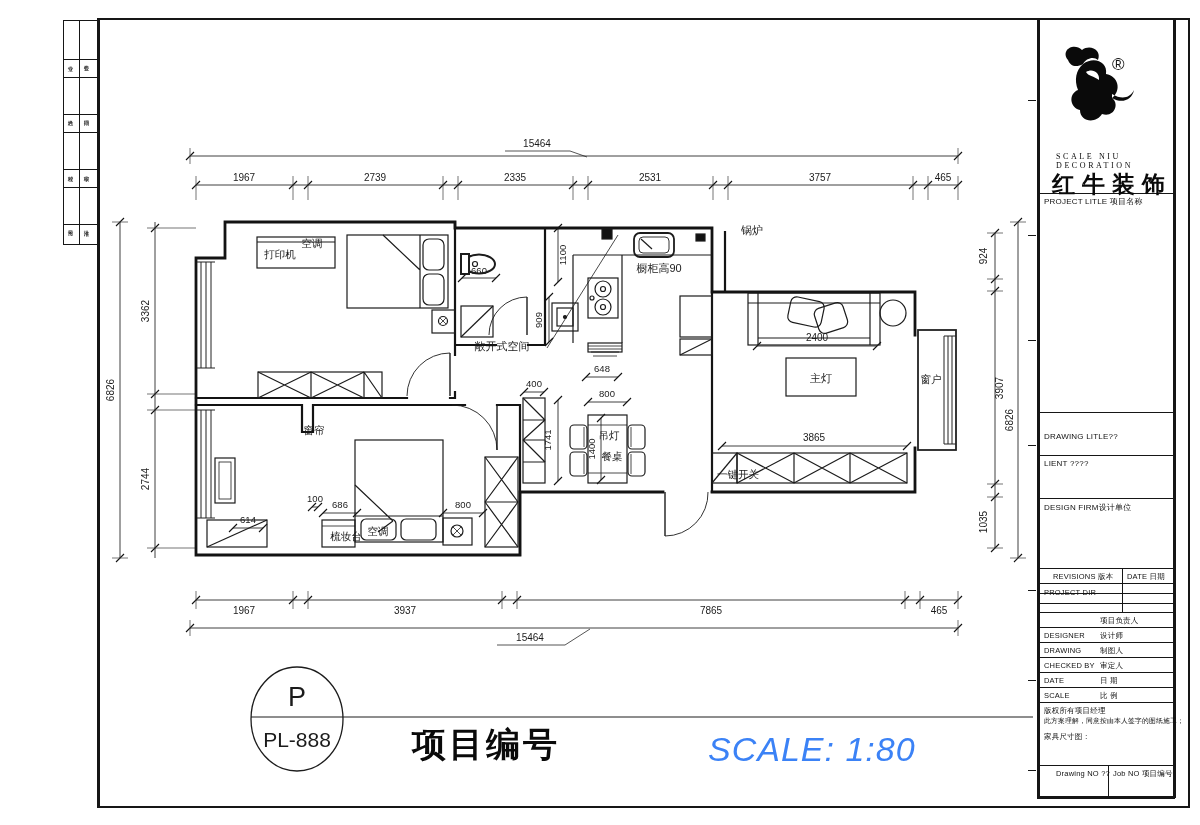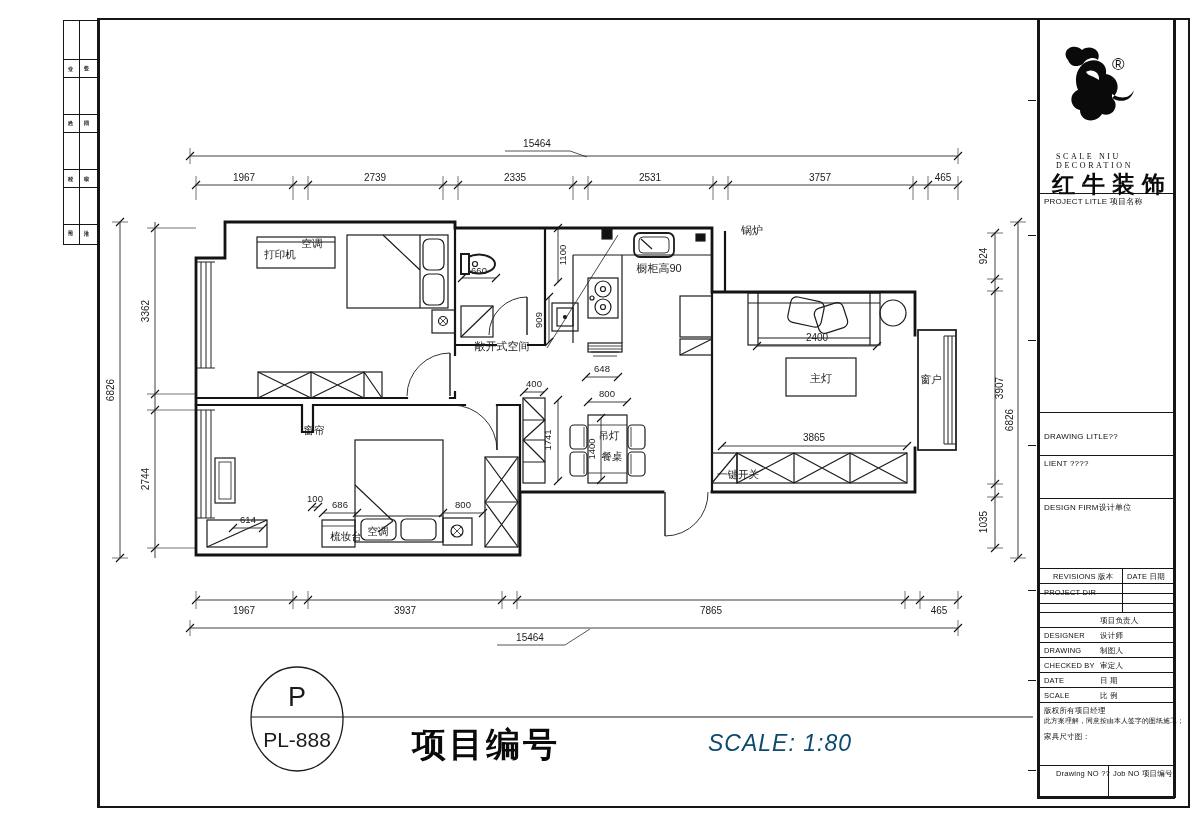--- a/index.html
+++ b/index.html
@@ -7,21 +7,21 @@
        font-family:"Liberation Sans","DejaVu Sans",sans-serif;color:#111;}
   .abs{position:absolute;}
   .ln{position:absolute;background:#161616;}
   .tb-label{position:absolute;font-size:8px;color:#111;white-space:nowrap;letter-spacing:.2px;}
   .tb-small{font-size:7.5px;}
   .strip-cell{position:absolute;font-size:5.5px;line-height:6px;color:#111;
               writing-mode:vertical-rl;text-orientation:upright;letter-spacing:0;}
   .brand-cn{position:absolute;font-size:23px;font-weight:bold;letter-spacing:7px;color:#0a0a0a;margin-top:43px;}
   .brand-en{position:absolute;font-size:8px;letter-spacing:2.6px;color:#0a0a0a;font-family:"Liberation Serif","DejaVu Serif",serif;}
   .sheet-title{position:absolute;font-size:34px;font-weight:bold;letter-spacing:3px;color:#0a0a0a;}
-  .scale-note{position:absolute;font-size:23px;font-style:italic;color:#0c4a6e;letter-spacing:1px;}
+  .scale-note{position:absolute;font-size:34px;font-style:italic;color:#3b82f6;letter-spacing:1px;}
   svg text{font-family:"Liberation Sans","DejaVu Sans",sans-serif;fill:#1b1b1b;}
   .dim{font-size:10px;}
   .dims{font-size:9.5px;}
   .lbl{font-size:11px;}
   .lbls{font-size:10.5px;}
 </style>
 </head>
 <body>
 
 <div class="ln" style="left:97px;top:18px;width:3px;height:790px;"></div>

